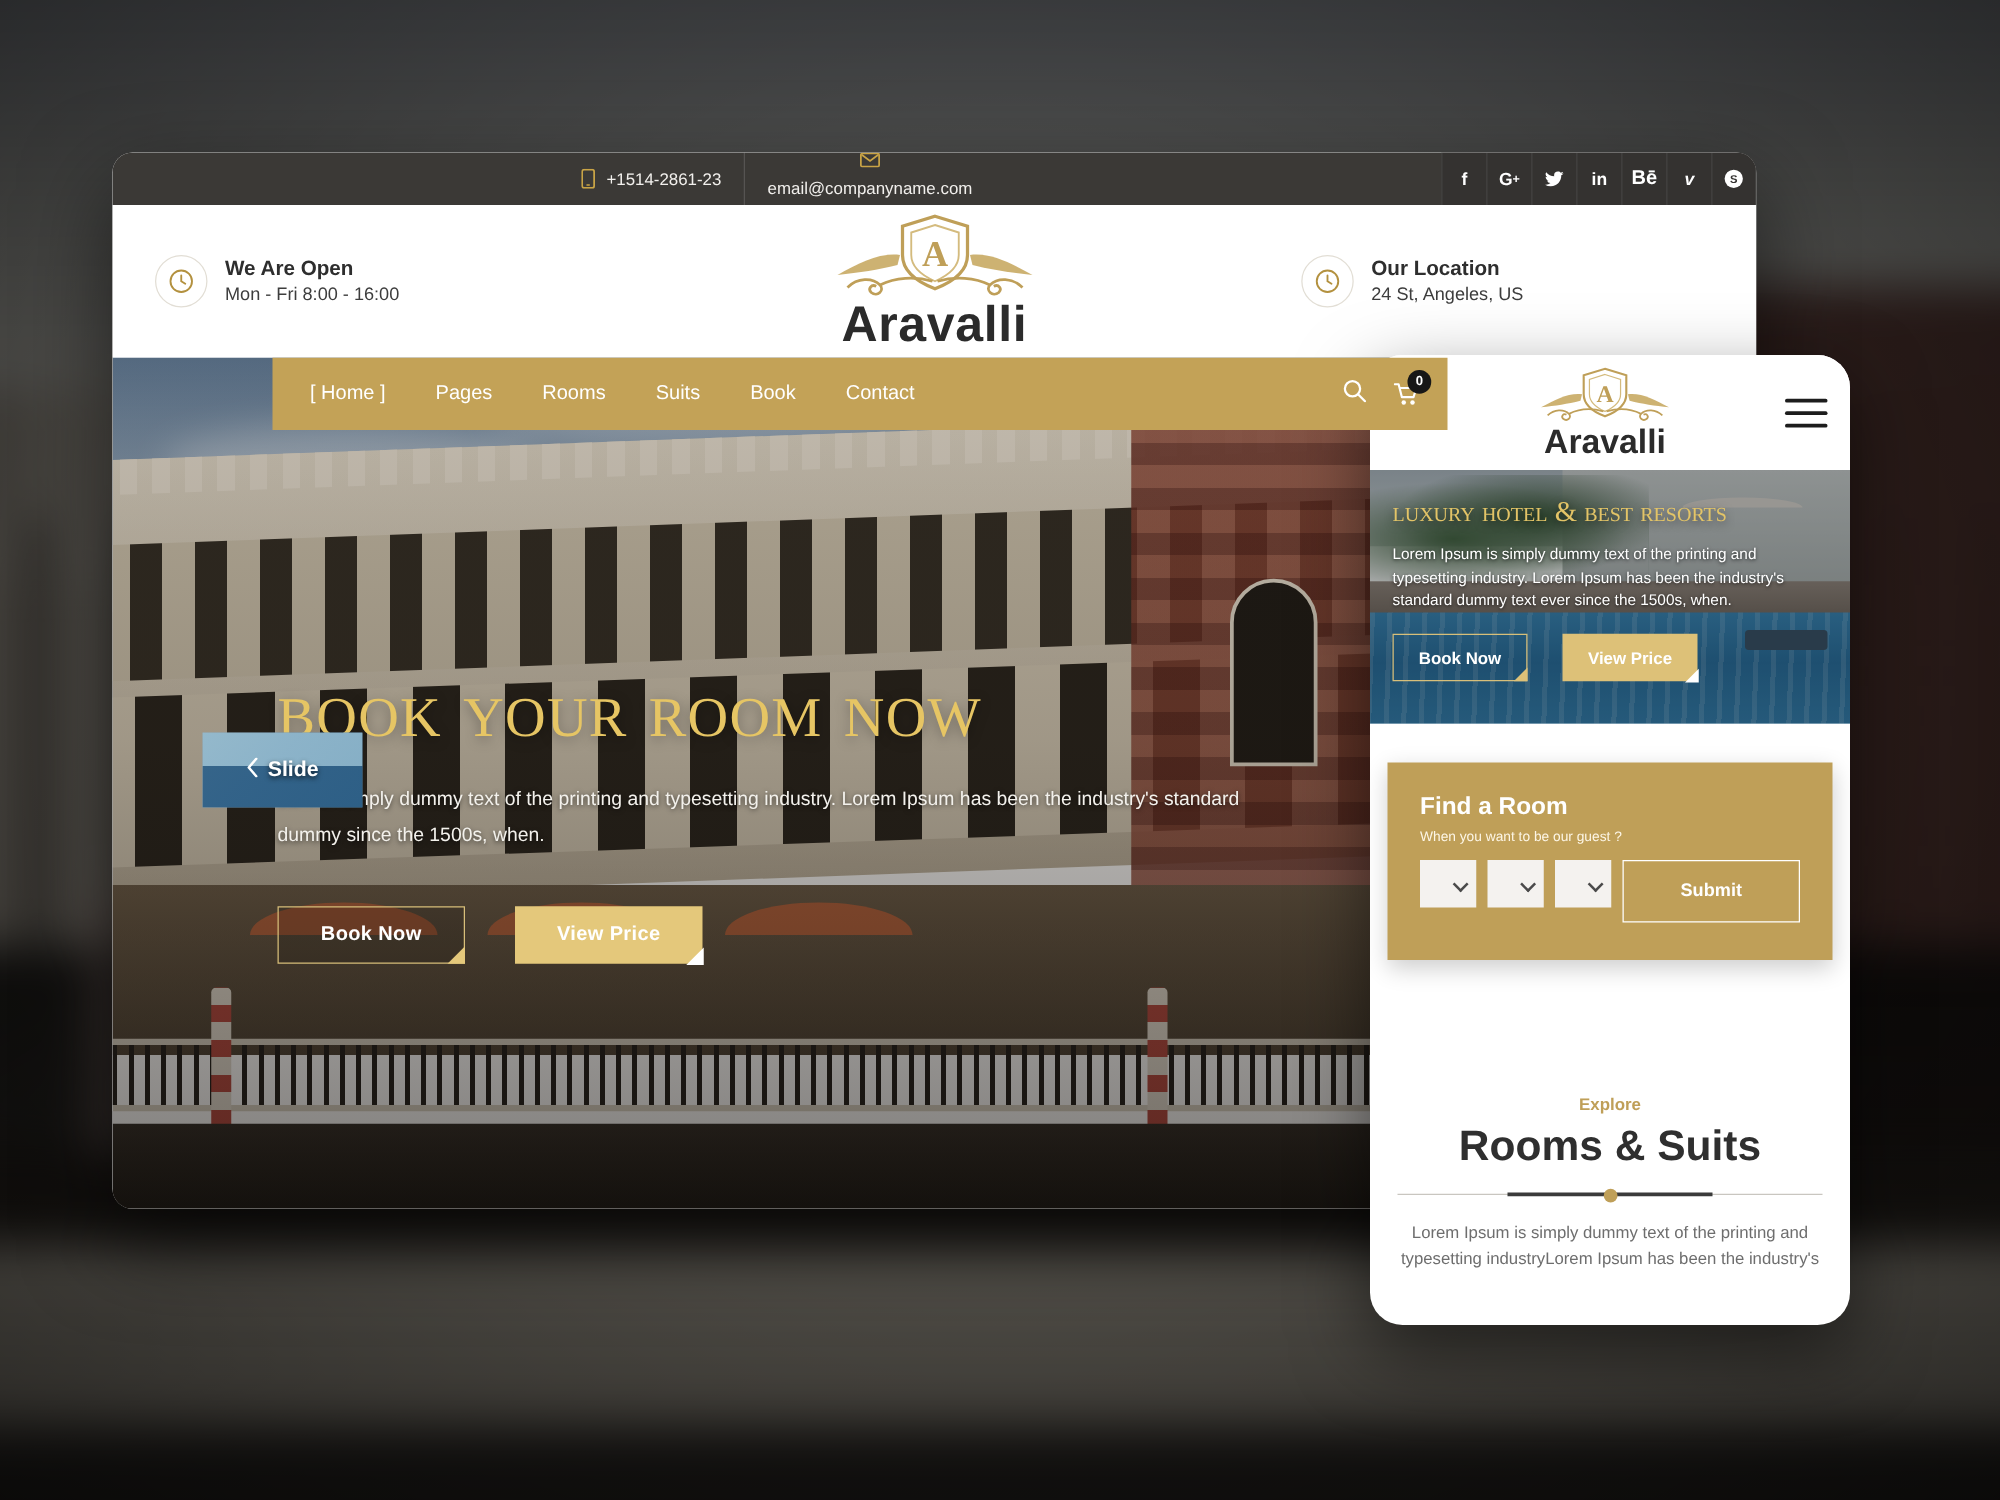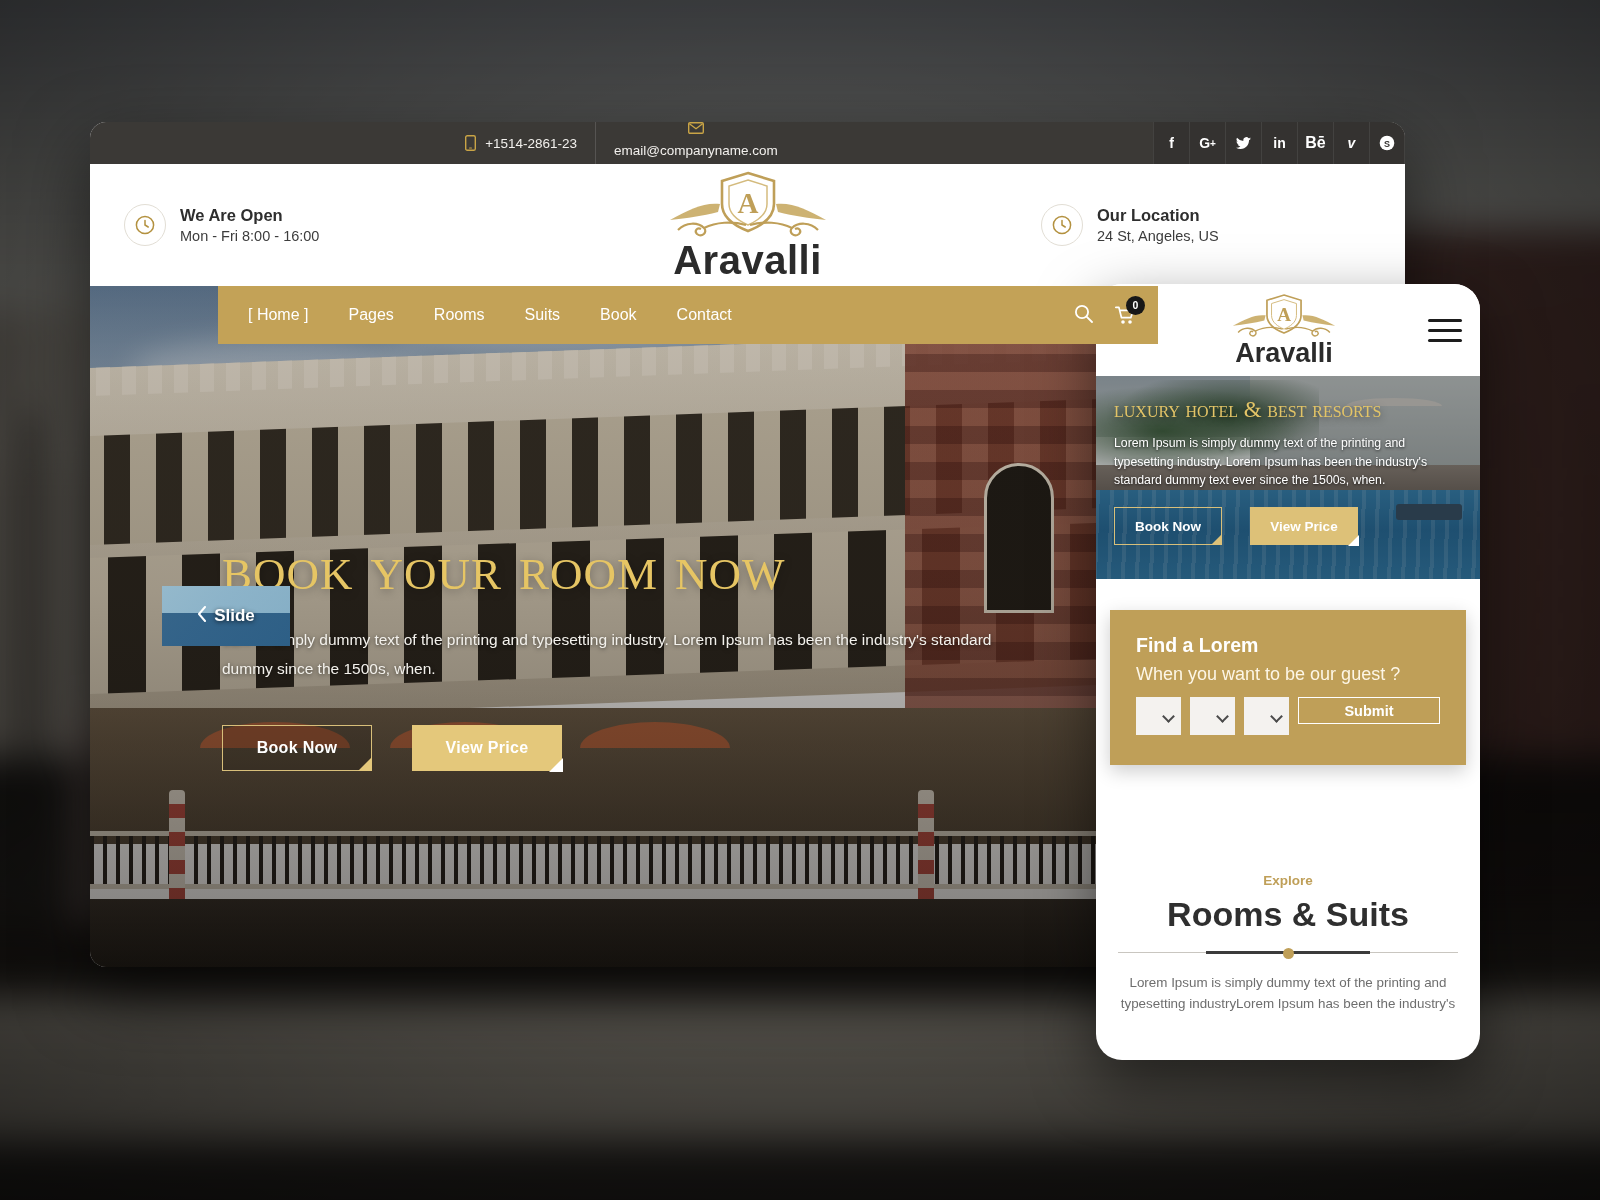--- a/index.html
+++ b/index.html
@@ -306,32 +306,32 @@
     border-style:solid; border-width:0 0 11px 11px;
     border-color:transparent transparent #ddc178 transparent;
   }
   .m-btn-fill::after { border-color:transparent transparent #fff transparent; }
 
   .find-room {
     margin:31px 14px 0; background:#bf9f58; padding:24px 26px 30px;
     box-shadow:0 6px 18px rgba(0,0,0,.2);
   }
   .fr-title { font-size:19.5px; font-weight:bold; color:#fff; }
-  .fr-sub { margin-top:7px; font-size:18px; color:#fdf6e6; }
+  .fr-sub { margin-top:7px; font-size:11px; color:#fdf6e6; }
   .fr-row { margin-top:12px; display:flex; gap:9px; align-items:stretch; }
   .fr-select {
     width:45px; height:38px; background:#f4f2ef; position:relative;
   }
   .fr-select::after {
     content:""; position:absolute; right:8px; top:15px;
     width:7px; height:7px; border-right:2px solid #4a4a4a; border-bottom:2px solid #4a4a4a;
     transform:rotate(45deg);
   }
   .fr-submit {
-    flex:1 1 auto; height:27px; border:1px solid #fff; color:#fff;
+    flex:1 1 auto; height:50px; border:1px solid #fff; color:#fff;
     font-size:14.5px; font-weight:bold; display:flex; align-items:center; justify-content:center;
   }
 
   .explore-sec { margin-top:108px; text-align:center; padding:0 22px; }
   .explore-kicker { font-size:13.5px; font-weight:bold; color:#bf9f58; }
   .explore-title { margin-top:7px; font-size:34px; font-weight:bold; color:#2f2f2f; }
   .explore-div {
     margin:14px auto 0; width:100%; height:9px; position:relative;
   }
   .explore-div .ln { position:absolute; left:0; right:0; top:4px; height:1px; background:#c9c6c0; }
@@ -571,21 +571,21 @@
       <div class="m-hero-title">Luxury Hotel &amp; Best Resorts</div>
       <div class="m-hero-sub">Lorem Ipsum is simply dummy text of the printing and typesetting industry. Lorem Ipsum has been the industry's standard dummy text ever since the 1500s, when.</div>
       <div class="m-hero-btns">
         <div class="m-btn m-btn-outline">Book Now</div>
         <div class="m-btn m-btn-fill">View Price</div>
       </div>
     </div>
   </div>
 
   <div class="find-room">
-    <div class="fr-title">Find a Lorem</div>
+    <div class="fr-title">Find a Room</div>
     <div class="fr-sub">When you want to be our guest ?</div>
     <div class="fr-row">
       <div class="fr-select"></div>
       <div class="fr-select"></div>
       <div class="fr-select"></div>
       <div class="fr-submit">Submit</div>
     </div>
   </div>
 
   <div class="explore-sec">

